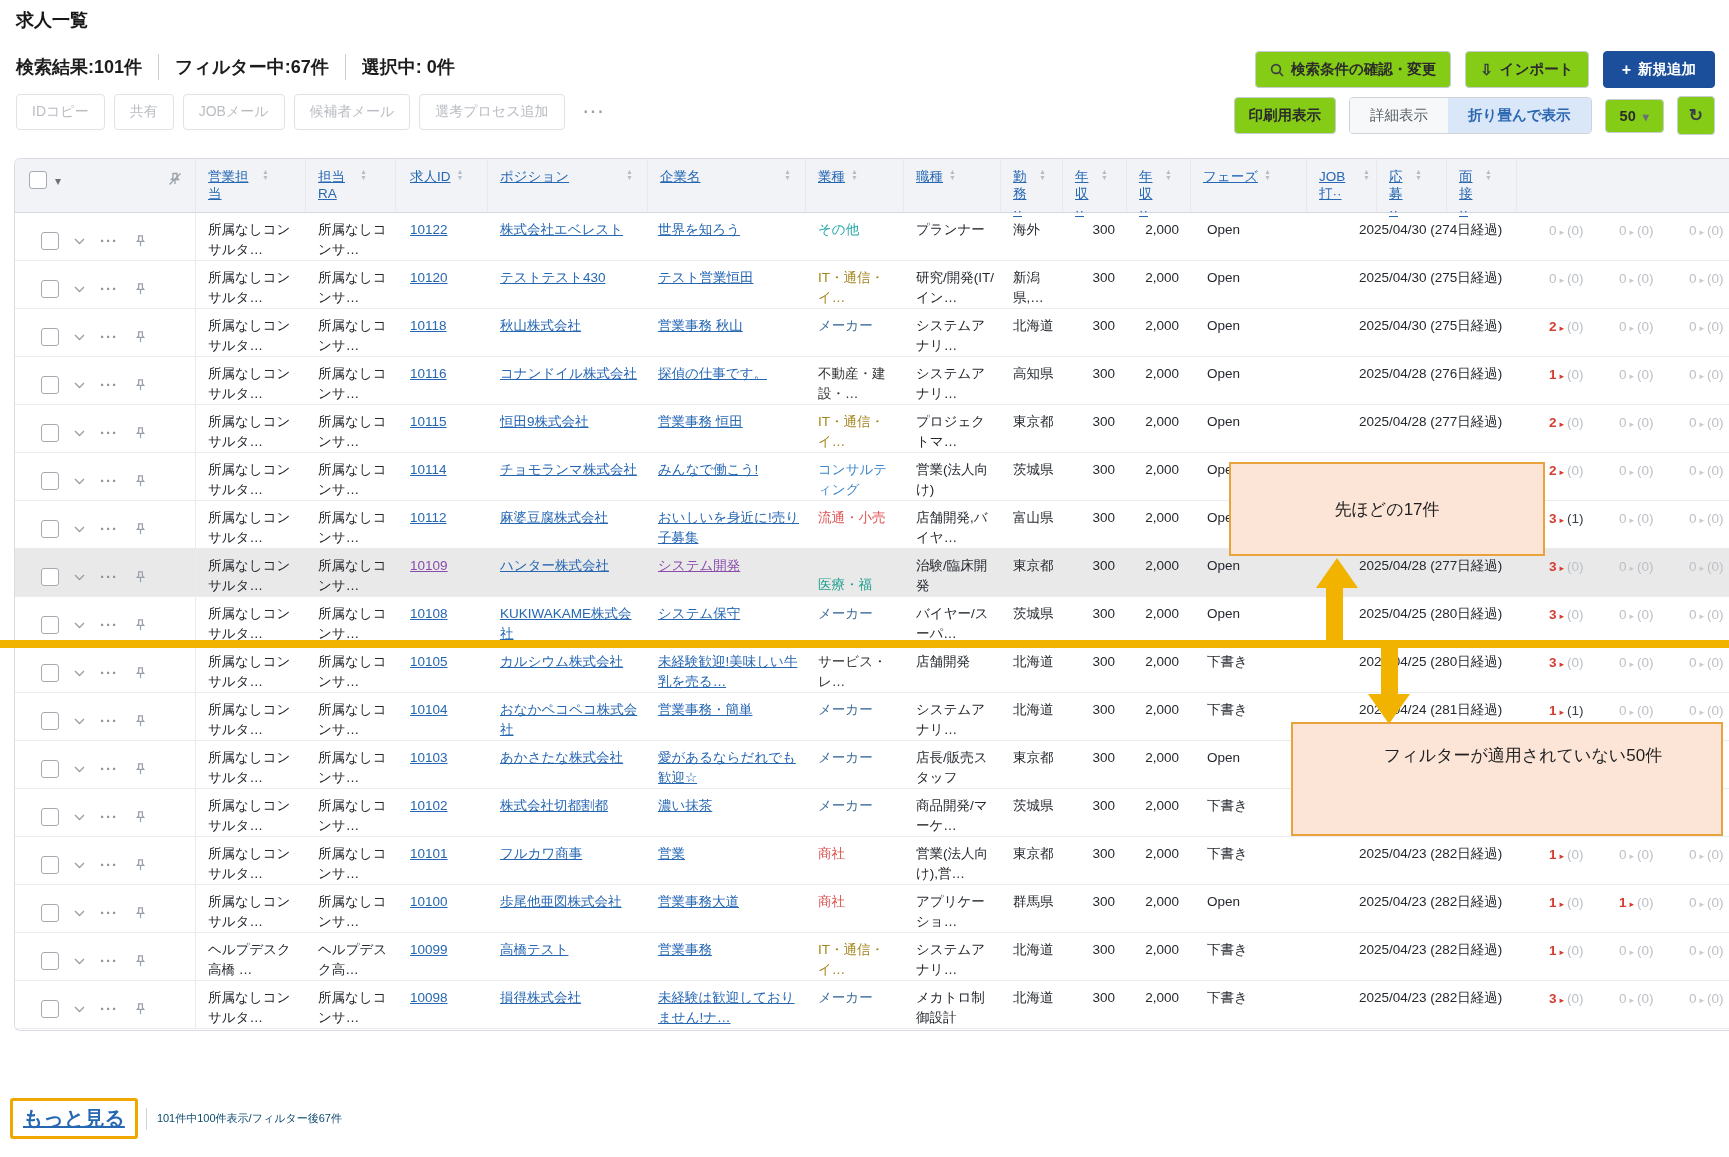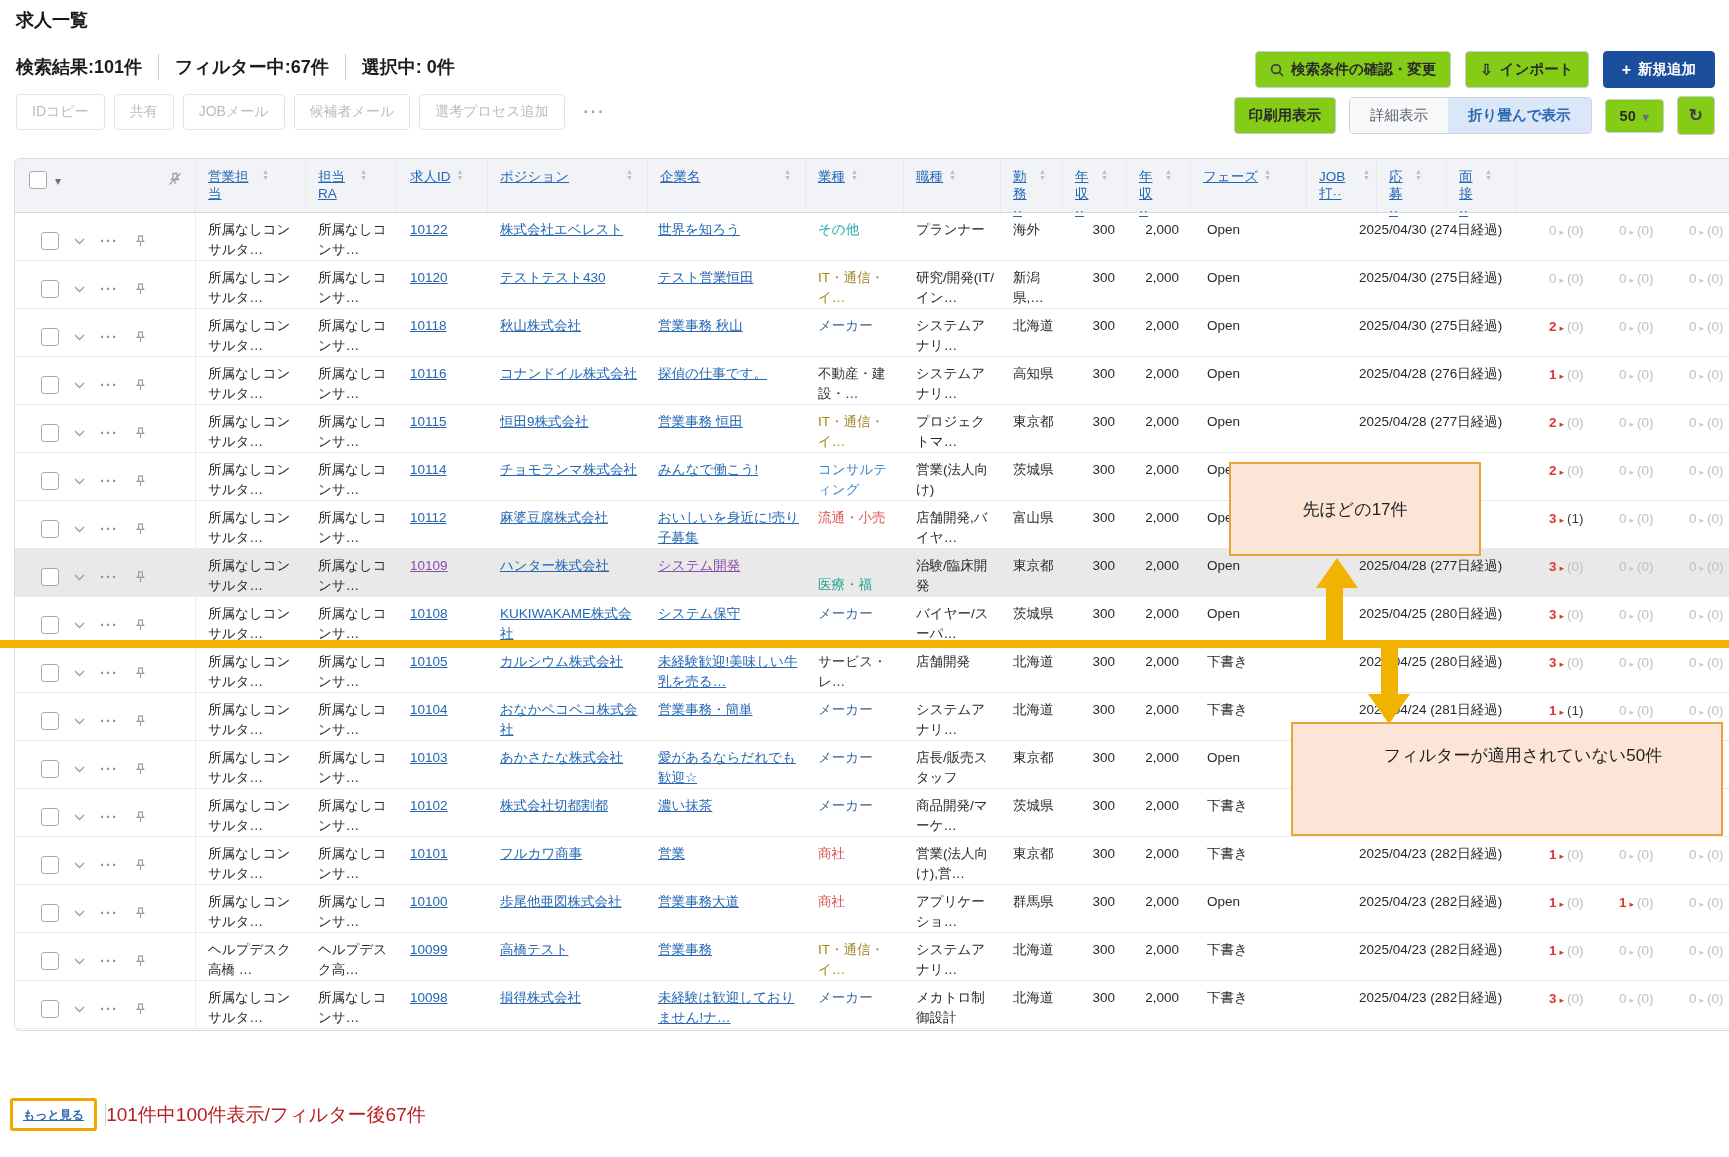--- a/index.html
+++ b/index.html
@@ -55,33 +55,33 @@
   .thead .c-date{padding-left:30px;}
   .c-cnt{width:70px;} .trow .c-cnt{padding-left:10px;white-space:nowrap;padding-top:8px;}
   .lnk{color:#2667b3;text-decoration:underline;cursor:pointer;}
   .lnk.visited{color:#8a4bab;}
   .cn{font-size:13.5px;font-weight:700;} .cn.red{color:#d43c2f;} .cn.zero{color:#bcc0c6;font-weight:400;}
   .ca{font-size:9px;margin:0 3px;} .ca.red{color:#d43c2f;} .ca.zero{color:#c6cacf;}
   .cm{font-size:13.5px;} .cm.dark{color:#3a3f45;} .cm.zero{color:#bcc0c6;}
 
   .yline{position:absolute;left:0;top:640px;width:1729px;height:8px;background:#f2b200;z-index:30;}
   .abox{position:absolute;background:#fce4d6;border:2px solid #e8a33d;z-index:31;display:flex;justify-content:center;font-size:17px;color:#1f1f1f;box-sizing:border-box;}
-  .abox1{left:1229px;top:462px;width:252px;height:94px;align-items:center;}
+  .abox1{left:1229px;top:462px;width:316px;height:94px;align-items:center;}
   .abox2{left:1291px;top:722px;width:432px;height:114px;align-items:flex-start;padding-top:20px;padding-left:32px;}
   .arr{position:absolute;z-index:30;}
   .arr-up-head{left:1316px;top:558px;width:0;height:0;border-left:21px solid transparent;border-right:21px solid transparent;border-bottom:30px solid #f2b200;}
   .arr-up-stem{left:1326px;top:586px;width:17px;height:58px;background:#f2b200;}
   .arr-dn-stem{left:1381px;top:646px;width:17px;height:50px;background:#f2b200;}
   .arr-dn-head{left:1368px;top:694px;width:0;height:0;border-left:21px solid transparent;border-right:21px solid transparent;border-top:30px solid #f2b200;}
 
   .footer{position:absolute;left:10px;top:1098px;display:flex;align-items:center;}
   .more-box{border:3px solid #f0a800;border-radius:3px;padding:4px 10px;background:#fff;}
-  .more-link{color:#2667b3;font-size:12px;font-weight:600;text-decoration:underline;}
+  .more-link{color:#2667b3;font-size:20px;font-weight:600;text-decoration:underline;}
   .foot-sep{width:1px;height:22px;background:#cfd3d9;margin-left:8px;}
-  .foot-text{font-size:19px;color:#b91c1c;}
+  .foot-text{margin-left:10px;font-size:11px;color:#0c4a6e;}
   svg{display:block;}
 </style>
 </head>
 <body>
 
 <div class="title">求人一覧</div>
 
 <div class="stats">
   <span>検索結果:101件</span>
   <span class="sep"></span>

